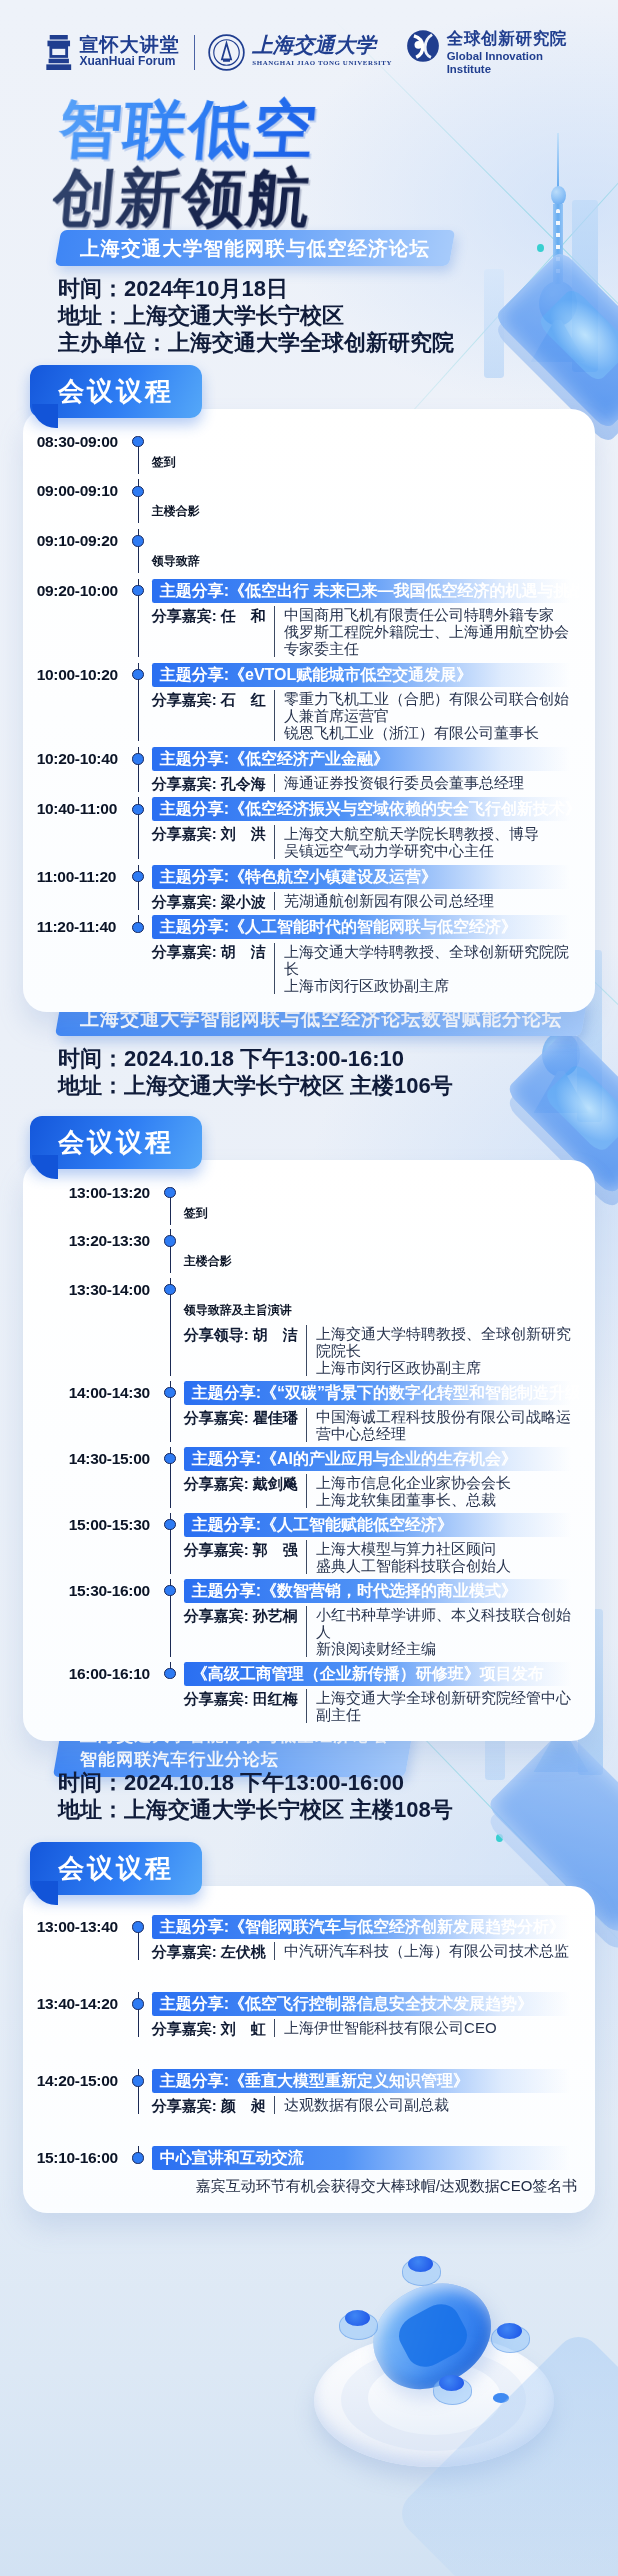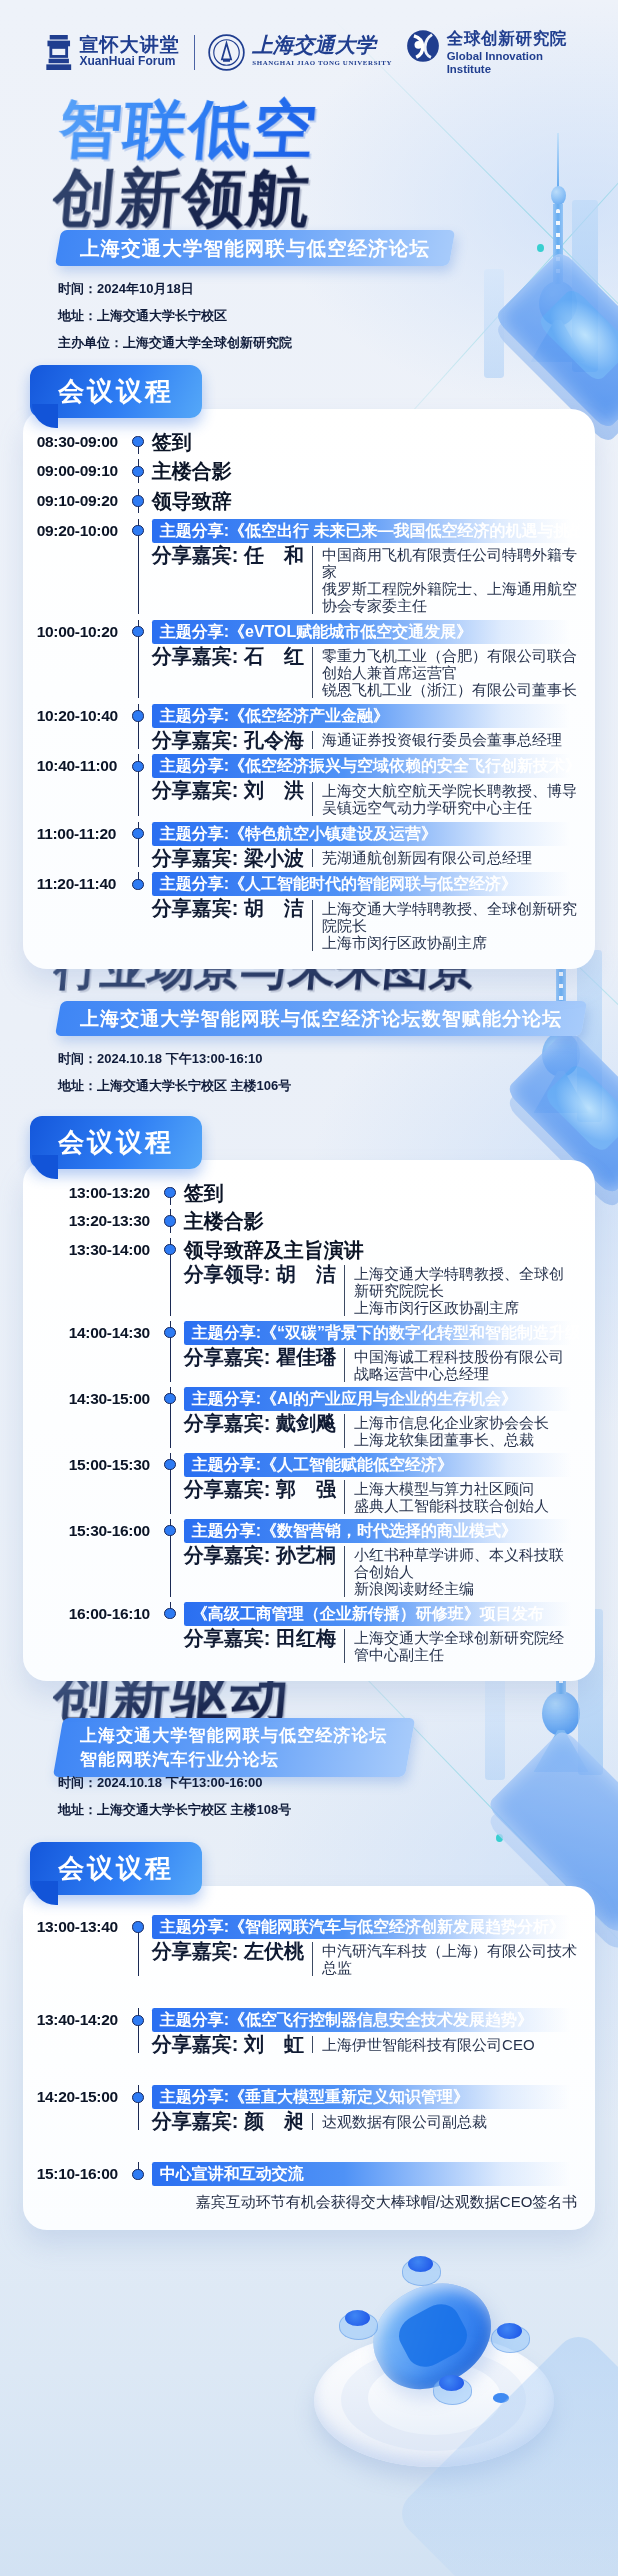--- a/index.html
+++ b/index.html
@@ -34,21 +34,21 @@
   .banner{position:absolute;left:58px;z-index:3;transform:skewX(-10deg);border-radius:5.7px;
     background:linear-gradient(92deg,#3f86f5 0%,#6aa4f8 55%,#a7cbfb 100%);
     box-shadow:3.4px 5.7px 11.4px rgba(70,125,220,.28);padding:5.7px 22px;}
   .banner-text{display:block;transform:skewX(10deg);color:#ffffff;font-weight:800;white-space:pre-line;letter-spacing:1.1px;}
   .banner.s0{top:230px;} .banner.s0 .banner-text{font-size:19.5px;line-height:25px;}
   .banner.s1{top:1001px;} .banner.s1 .banner-text{font-size:19px;line-height:24px;}
   .banner.s2{top:1718px;} .banner.s2 .banner-text{font-size:17px;line-height:24px;}
   
   .info{position:absolute;left:58px;z-index:3;}
   .info.s0{top:278px;} .info.s1{top:1048px;} .info.s2{top:1772px;}
-  .info-line{display:flex;font-size:13px;font-weight:700;color:#101c3a;line-height:22px;margin-bottom:5.2px;}
+  .info-line{display:flex;font-size:22px;font-weight:700;color:#101c3a;line-height:22px;margin-bottom:5.2px;}
   
   .tab{position:absolute;left:30px;width:172px;height:53px;border-radius:12px;z-index:5;
     background:linear-gradient(115deg,#1457db 0%,#2f7ef4 55%,#55a8f8 100%);
     display:flex;align-items:center;justify-content:center;box-shadow:0 6.9px 13.7px rgba(30,100,220,.32);}
   .tab span{color:#fff;font-size:26px;font-weight:900;letter-spacing:2.9px;}
   .tab::after{content:"";position:absolute;left:2.3px;bottom:-10.3px;width:26px;height:24px;background:#1254d8;
     border-radius:0 0 0 26px;z-index:-1;}
   .tab.s0{top:365px;} .tab.s1{top:1116px;} .tab.s2{top:1842px;}
   
   .card{position:absolute;left:23px;width:572px;z-index:4;border-radius:24px;
@@ -65,23 +65,23 @@
   .nodecol{position:relative;}
   .nodecol::before{content:"";position:absolute;left:11px;top:0;bottom:0;width:1.1px;background:#1b2a55;}
   .row.first .nodecol::before{top:10.3px;}
   .row.last  .nodecol::before{bottom:auto;height:10.3px;}
   .node{position:absolute;left:5.7px;top:6.3px;width:11.4px;height:11.4px;box-sizing:border-box;border-radius:50%;
     background:#2e7bf3;border:1.7px solid #13245c;z-index:2;}
   .content{min-width:0;}
   .bar{height:24px;border-radius:2.3px;padding-left:8px;white-space:nowrap;overflow:hidden;
     background:linear-gradient(90deg,#2a6ff1 0%,#4f92f6 45%,rgba(165,200,250,.35) 82%,rgba(165,200,250,0) 98%);
     color:#fff;font-size:16px;font-weight:700;line-height:24px;}
-  .ptitle{font-size:20px;font-weight:800;color:#0b1426;line-height:24px;}
+  .ptitle{font-size:12px;font-weight:800;color:#0b1426;line-height:24px;margin-top:20px;}
   .guest{display:flex;margin-top:3.4px;align-items:stretch;}
-  .gname{font-size:20px;font-weight:800;color:#101b33;line-height:17px;white-space:nowrap;padding-top:0.6px;}
+  .gname{font-size:15px;font-weight:800;color:#101b33;line-height:17px;white-space:nowrap;padding-top:0.6px;}
   .gdesc{margin-left:8px;padding-left:9.2px;border-left:1.1px solid #3c4a63;}
   .gdesc div{font-size:15px;color:#27334d;line-height:17px;}
   .note{font-size:15px;color:#222c44;line-height:19.5px;margin-top:5.7px;margin-left:44px;}
   
   .deco{position:absolute;z-index:1;pointer-events:none;}
   .dline{height:1.1px;background:linear-gradient(90deg,rgba(80,200,212,0),rgba(80,200,212,.45),rgba(80,200,212,0));}
   .dot{border-radius:50%;background:#38cfd0;}
   .tower{display:flex;flex-direction:column;align-items:center;width:86px;opacity:.9;}
   .needle{width:2.3px;height:55px;background:linear-gradient(180deg,#c4e2fb,#58a4ef);}
   .orb-s{width:15px;height:19.5px;border-radius:50%;background:radial-gradient(circle at 35% 30%,#b8dcfb,#4f9df0);margin-top:-2.3px;}

